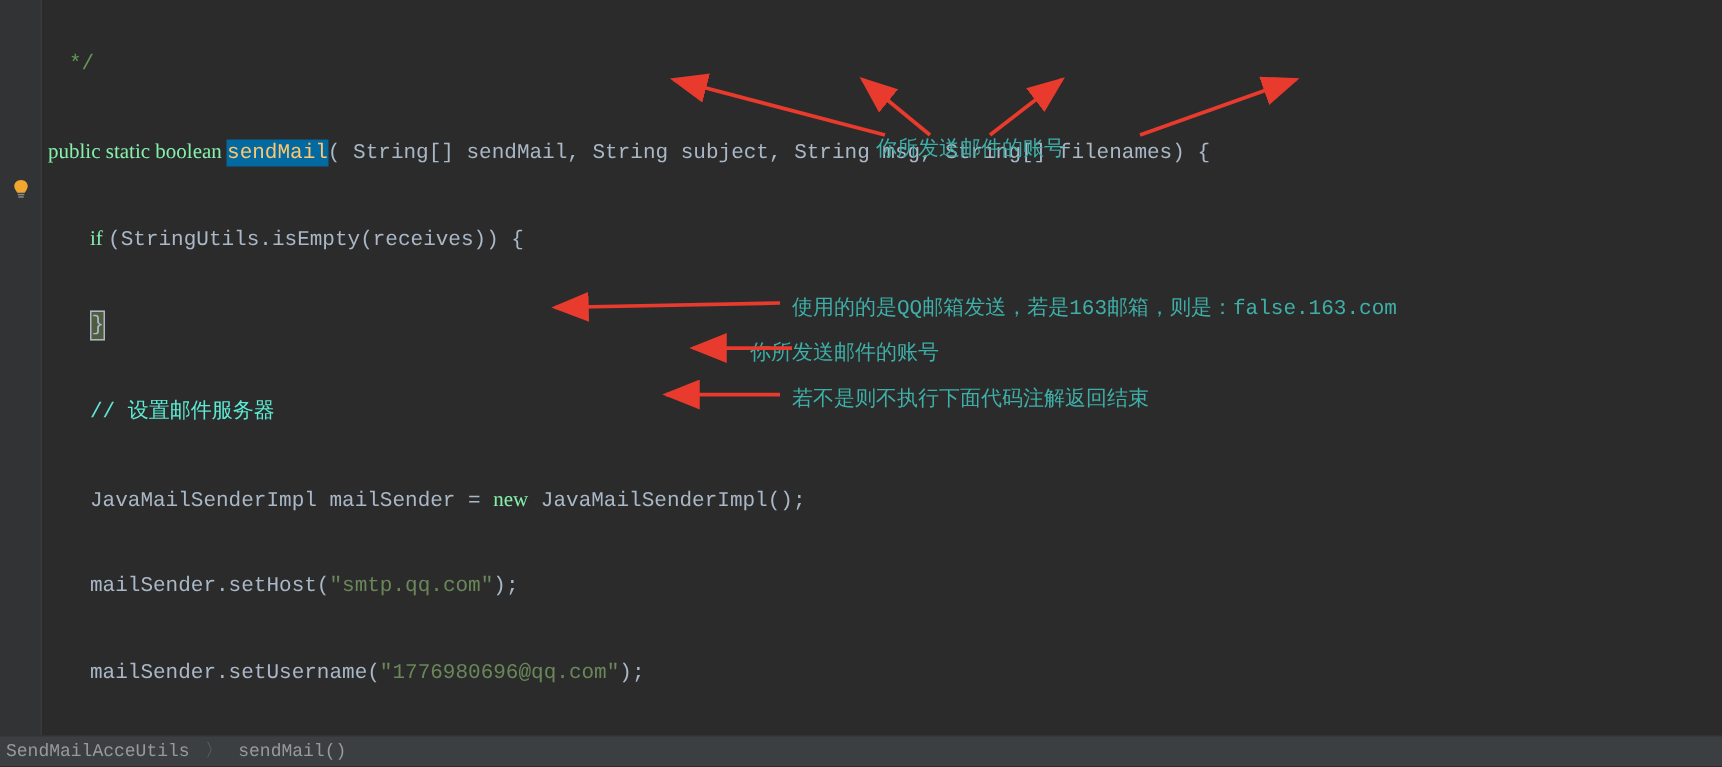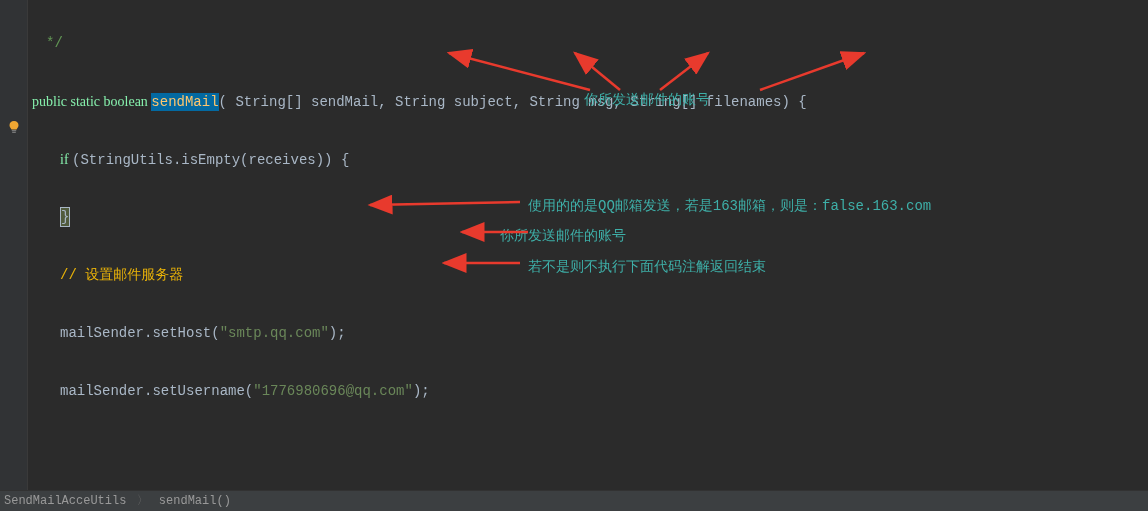--- a/index.html
+++ b/index.html
@@ -36,21 +36,21 @@
     width: 1116px;
     white-space: pre;
   }
   .line { height: 29px; }
   .l1 { padding-left: 14px; }
   .l2 { padding-left: 0px; }
   .l3 { padding-left: 28px; }
   .l4 { padding-left: 56px; }
   .kw { color: #86efac; font-family: Liberation Serif, serif; }
   .str { color: #6a8759; }
-  .com { color: #eab308; }
+  .com { color: #5eead4; }
   .comdoc { color: #629755; }
   .it { }
   .hlword { background: #0369a1; color: #ffc66d; padding: 1px 0; }
   .cursorbox { border: 1px solid #a9b7c6; background: #515b3d; display:inline-block; line-height:18px; }
   .annotation { color: #3eafa8; }
   svg.arrow { position: absolute; pointer-events: none; }
   .breadcrumb {
     position: absolute;
     left: 0; bottom: 0;
     width: 1148px;
@@ -76,20 +76,21 @@
       </svg>
   </div>
 </div>
 
 <div class="code-area">
 <div class="line l1"><span class="comdoc">*/</span></div>
 <div class="line l2"><span class="kw">public static boolean </span><span class="hlword">sendMail</span><span>( String[] sendMail, String subject, String msg, String[] filenames) {</span></div>
 <div class="line l3"><span class="kw">if </span><span>(StringUtils.</span><span class="it">isEmpty</span><span>(receives)) {</span></div>
 <div class="line l3"><span class="cursorbox">}</span></div>
 <div class="line l3"><span class="com">// 设置邮件服务器</span></div>
+<div class="line l3"><span>JavaMailSenderImpl mailSender = </span><span class="kw">new</span><span> JavaMailSenderImpl();</span></div>
 <div class="line l3"><span>mailSender.setHost(</span><span class="str">"smtp.qq.com"</span><span>);</span></div>
 <div class="line l3"><span>mailSender.setUsername(</span><span class="str">"1776980696@qq.com"</span><span>);</span></div>
 
 
 
 
 
 
 
 

